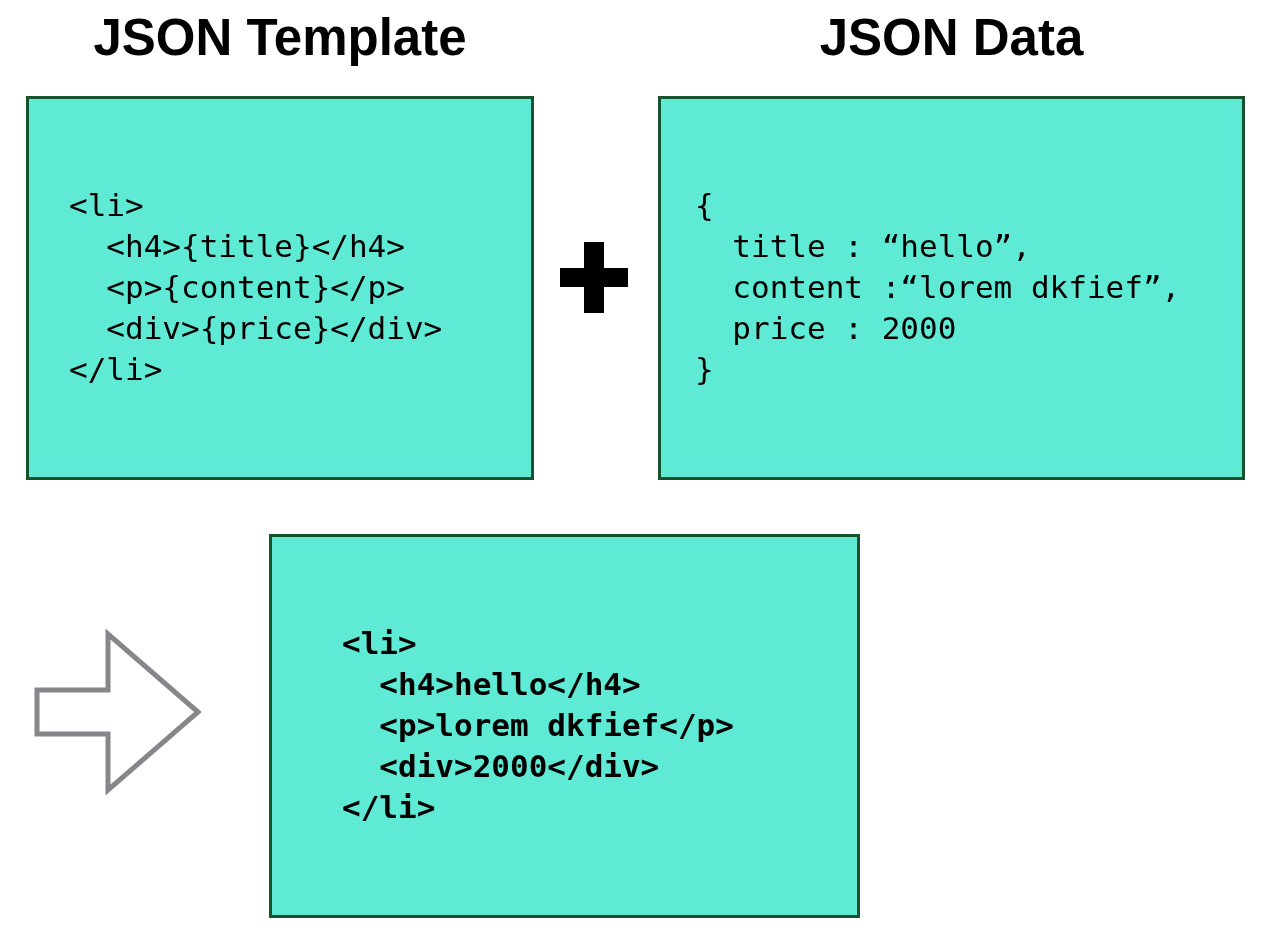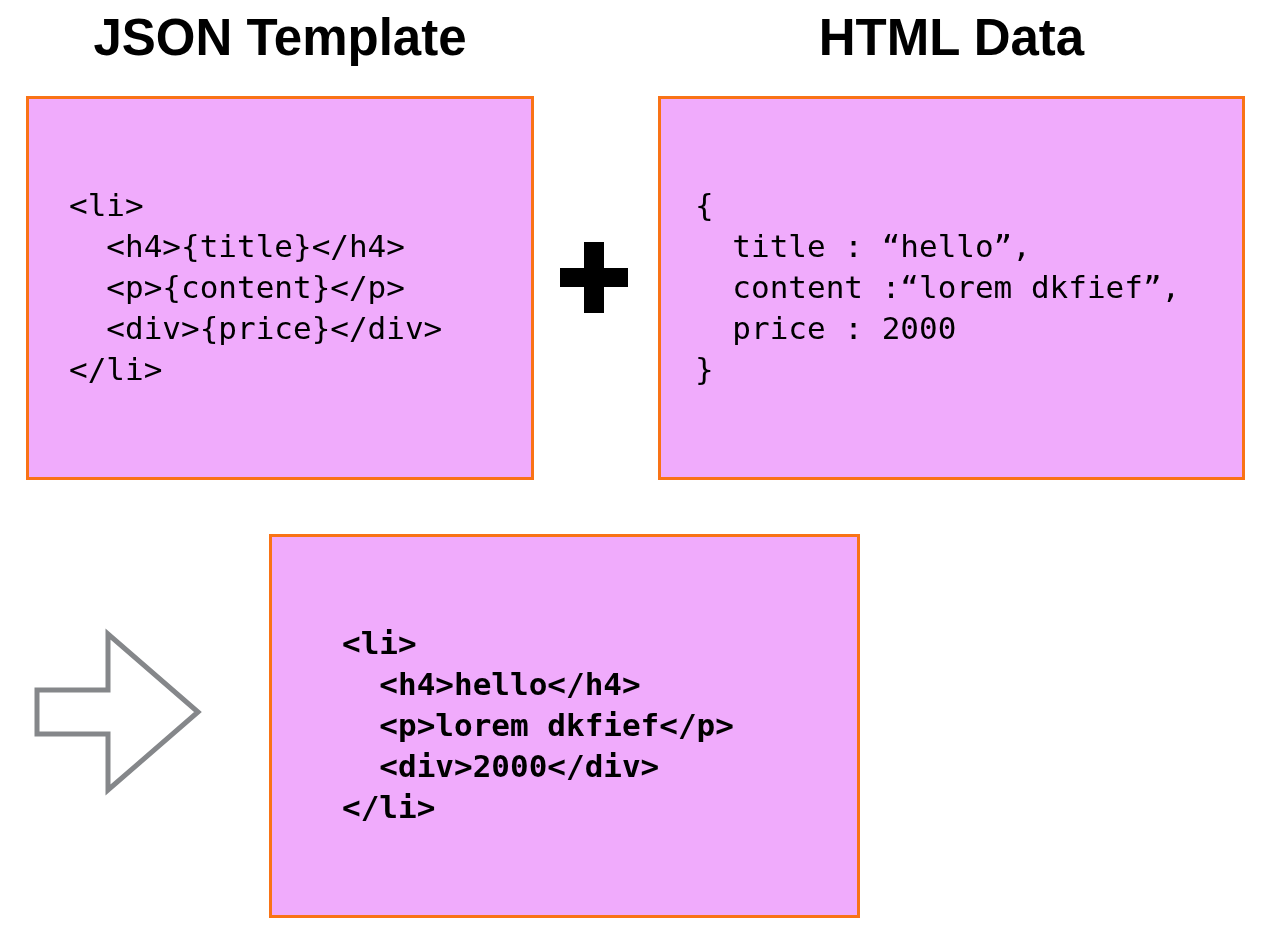--- a/index.html
+++ b/index.html
@@ -35,22 +35,22 @@
   #heading-json-data {
     left: 658px;
     top: 8px;
     width: 587px;
   }
 
   
   .panel {
     position: absolute;
     box-sizing: border-box;
-    background: #f0abfc;
-    border: 3px solid #f97316;
+    background: #5eead4;
+    border: 3px solid #14532d;
     padding-left: 32px;
   }
   #panel-html-template {
     left: 26px;
     top: 96px;
     width: 508px;
     height: 384px;
   }
   #panel-json-data {
     left: 658px;
@@ -124,21 +124,21 @@
     top: 626px;
     width: 175px;
     height: 172px;
   }
 </style>
 </head>
 <body>
 
 <div class="heading" id="heading-html-template">JSON Template</div>
 
-<div class="heading" id="heading-json-data">HTML Data</div>
+<div class="heading" id="heading-json-data">JSON Data</div>
 
 <div class="panel" id="panel-html-template">
   <pre class="code" id="code-html-template">&lt;li&gt;
   &lt;h4&gt;{title}&lt;/h4&gt;
   &lt;p&gt;{content}&lt;/p&gt;
   &lt;div&gt;{price}&lt;/div&gt;
 &lt;/li&gt;</pre>
 </div>
 
 <div id="plus-sign">

